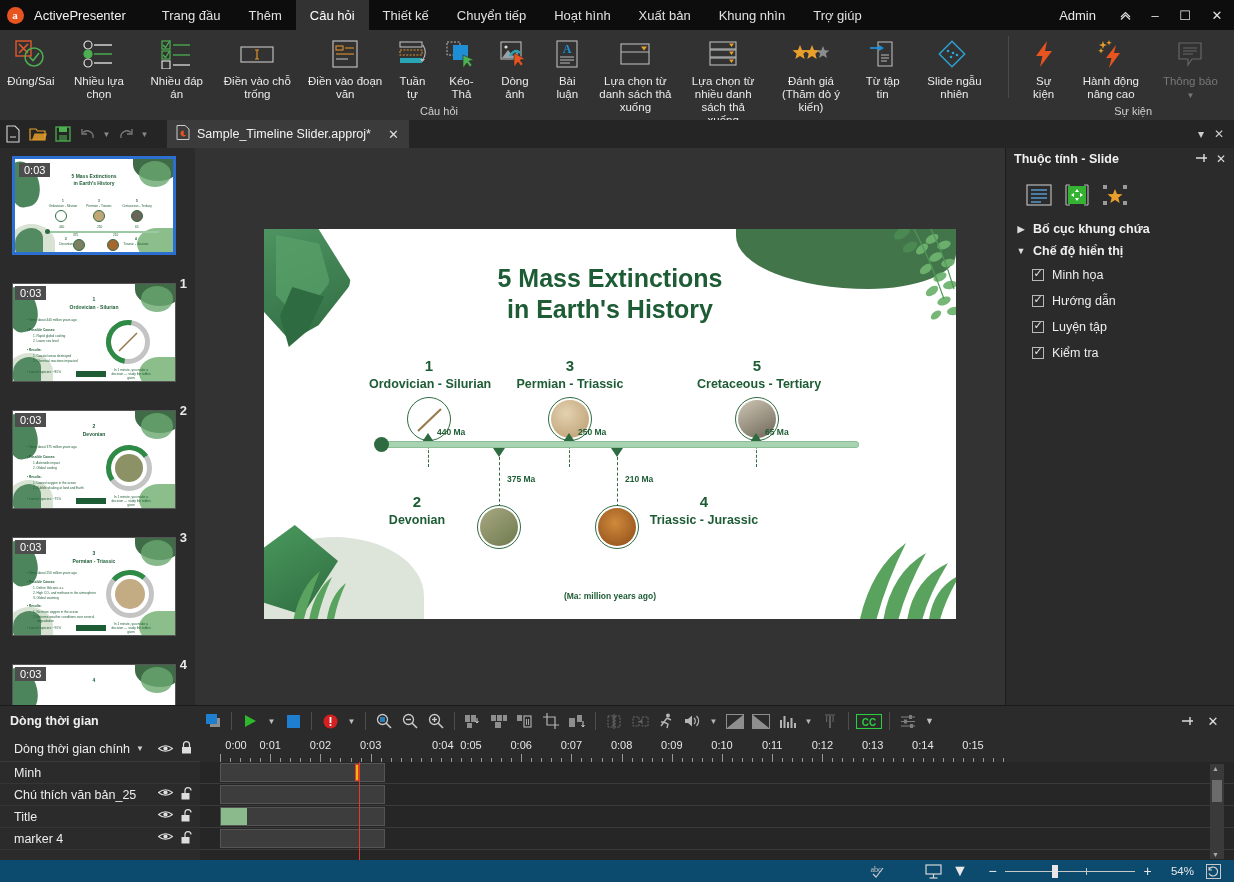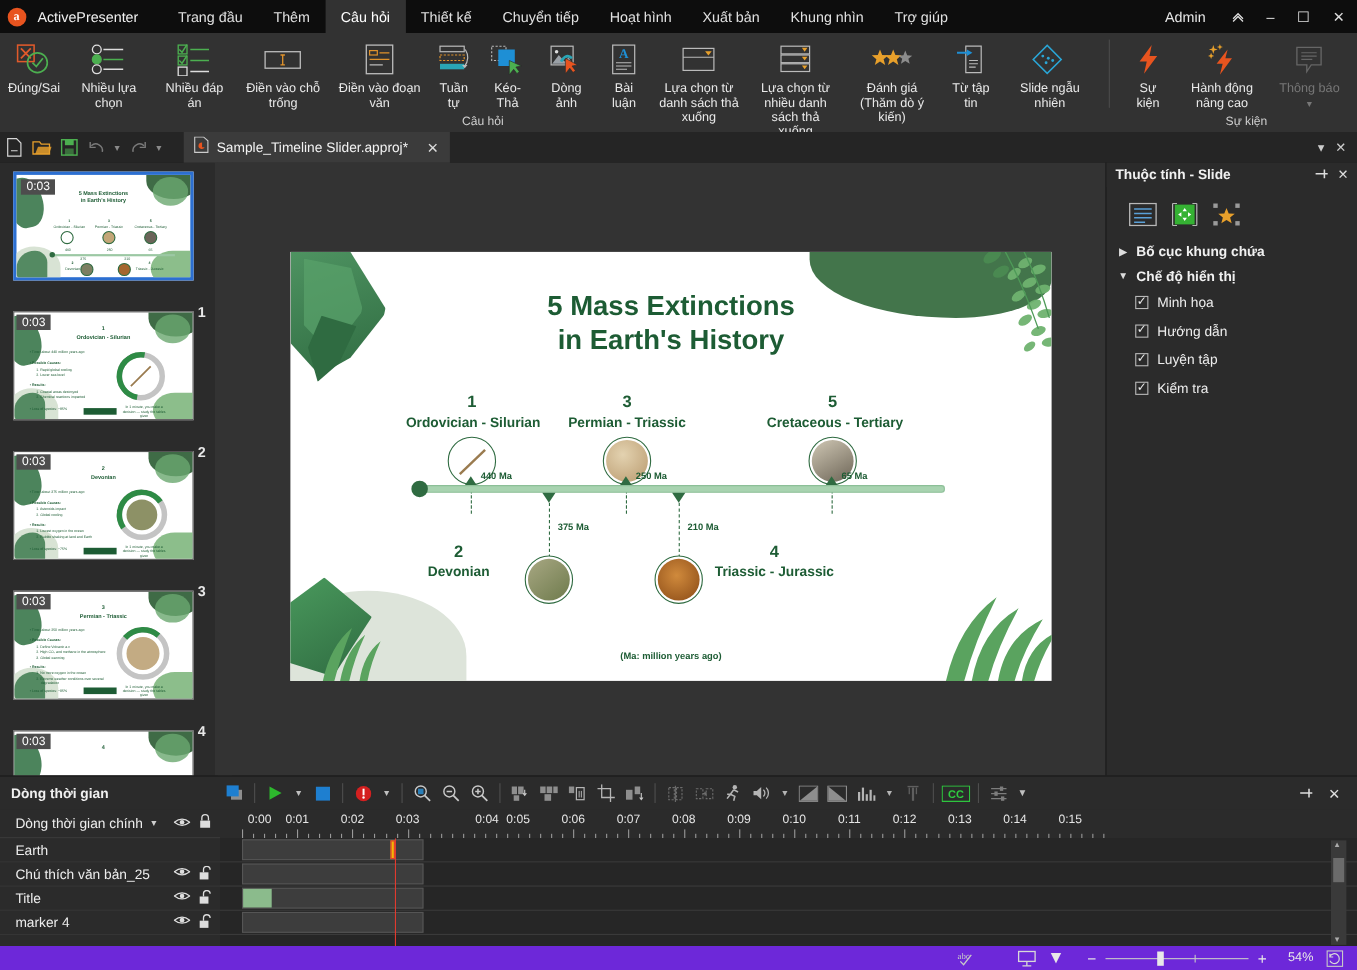--- a/index.html
+++ b/index.html
@@ -315,21 +315,21 @@
     position:absolute; width:4px; height:17px; background:#f2b705; border:1px solid #e03a2f;
   }
   .tl-vscroll {
     position:absolute; right:10px; top:28px; width:14px; height:95px; background:#3a3a3a;
   }
   .tl-vscroll .bar { position:absolute; left:2px; top:16px; width:10px; height:22px; background:#6b6b6b; }
 
   
   .statusbar {
     position:absolute; left:0; bottom:0; width:1234px; height:22px;
-    background:#6d28d9; display:flex; align-items:center;
+    background:#0c4a6e; display:flex; align-items:center;
   }
   .sb-right { margin-left:auto; display:flex; align-items:center; padding-right:8px; gap:6px; }
   .sb-ico { width:26px; display:flex; align-items:center; justify-content:center; }
   .zoom-track { width:130px; height:14px; position:relative; display:flex; align-items:center; }
   .zoom-line { position:absolute; left:0; right:0; height:1px; background:#c8c8c8; }
   .zoom-tickmark { position:absolute; left:62%; width:1px; height:7px; background:#c8c8c8; }
   .zoom-handle { position:absolute; left:36%; width:6px; height:13px; background:#e8e8e8; }
   .zoom-pct { font-size:11.5px; color:#e8e8e8; width:34px; text-align:right; }
   .fitbox {
     width:15px; height:15px; border:1px solid #c8c8c8; display:flex;
@@ -1214,21 +1214,21 @@
           </span>
           <span class="lock" style="margin-left:8px;margin-right:8px;">
             <svg width="11" height="13" viewBox="0 0 11 13">
                 <path d="M2.5 6 L2.5 3.6 a3 3 0 0 1 6 0 L8.5 6" stroke="#ddd" stroke-width="1.2" fill="none"></path>
                 <rect x="1" y="6" width="9" height="6.5" fill="#ddd"></rect>
               </svg>
           </span>
         </div>
 
         <div class="tl-track-lbl">
-          <span>Earth</span>
+          <span>Minh</span>
         </div>
 
         <div class="tl-track-lbl">
           <span>Chú thích văn bản_25</span>
           <span class="icons">
             <span><svg width="15" height="11" viewBox="0 0 15 11">
                   <path d="M0.5 5.5 q7 -5.5 14 0 q-7 5.5 -14 0 z" fill="none" stroke="#ddd" stroke-width="1.1"></path>
                   <circle cx="7.5" cy="5.5" r="2.1" fill="#ddd"></circle>
                 </svg></span>
             <span><svg width="11" height="13" viewBox="0 0 11 13">

